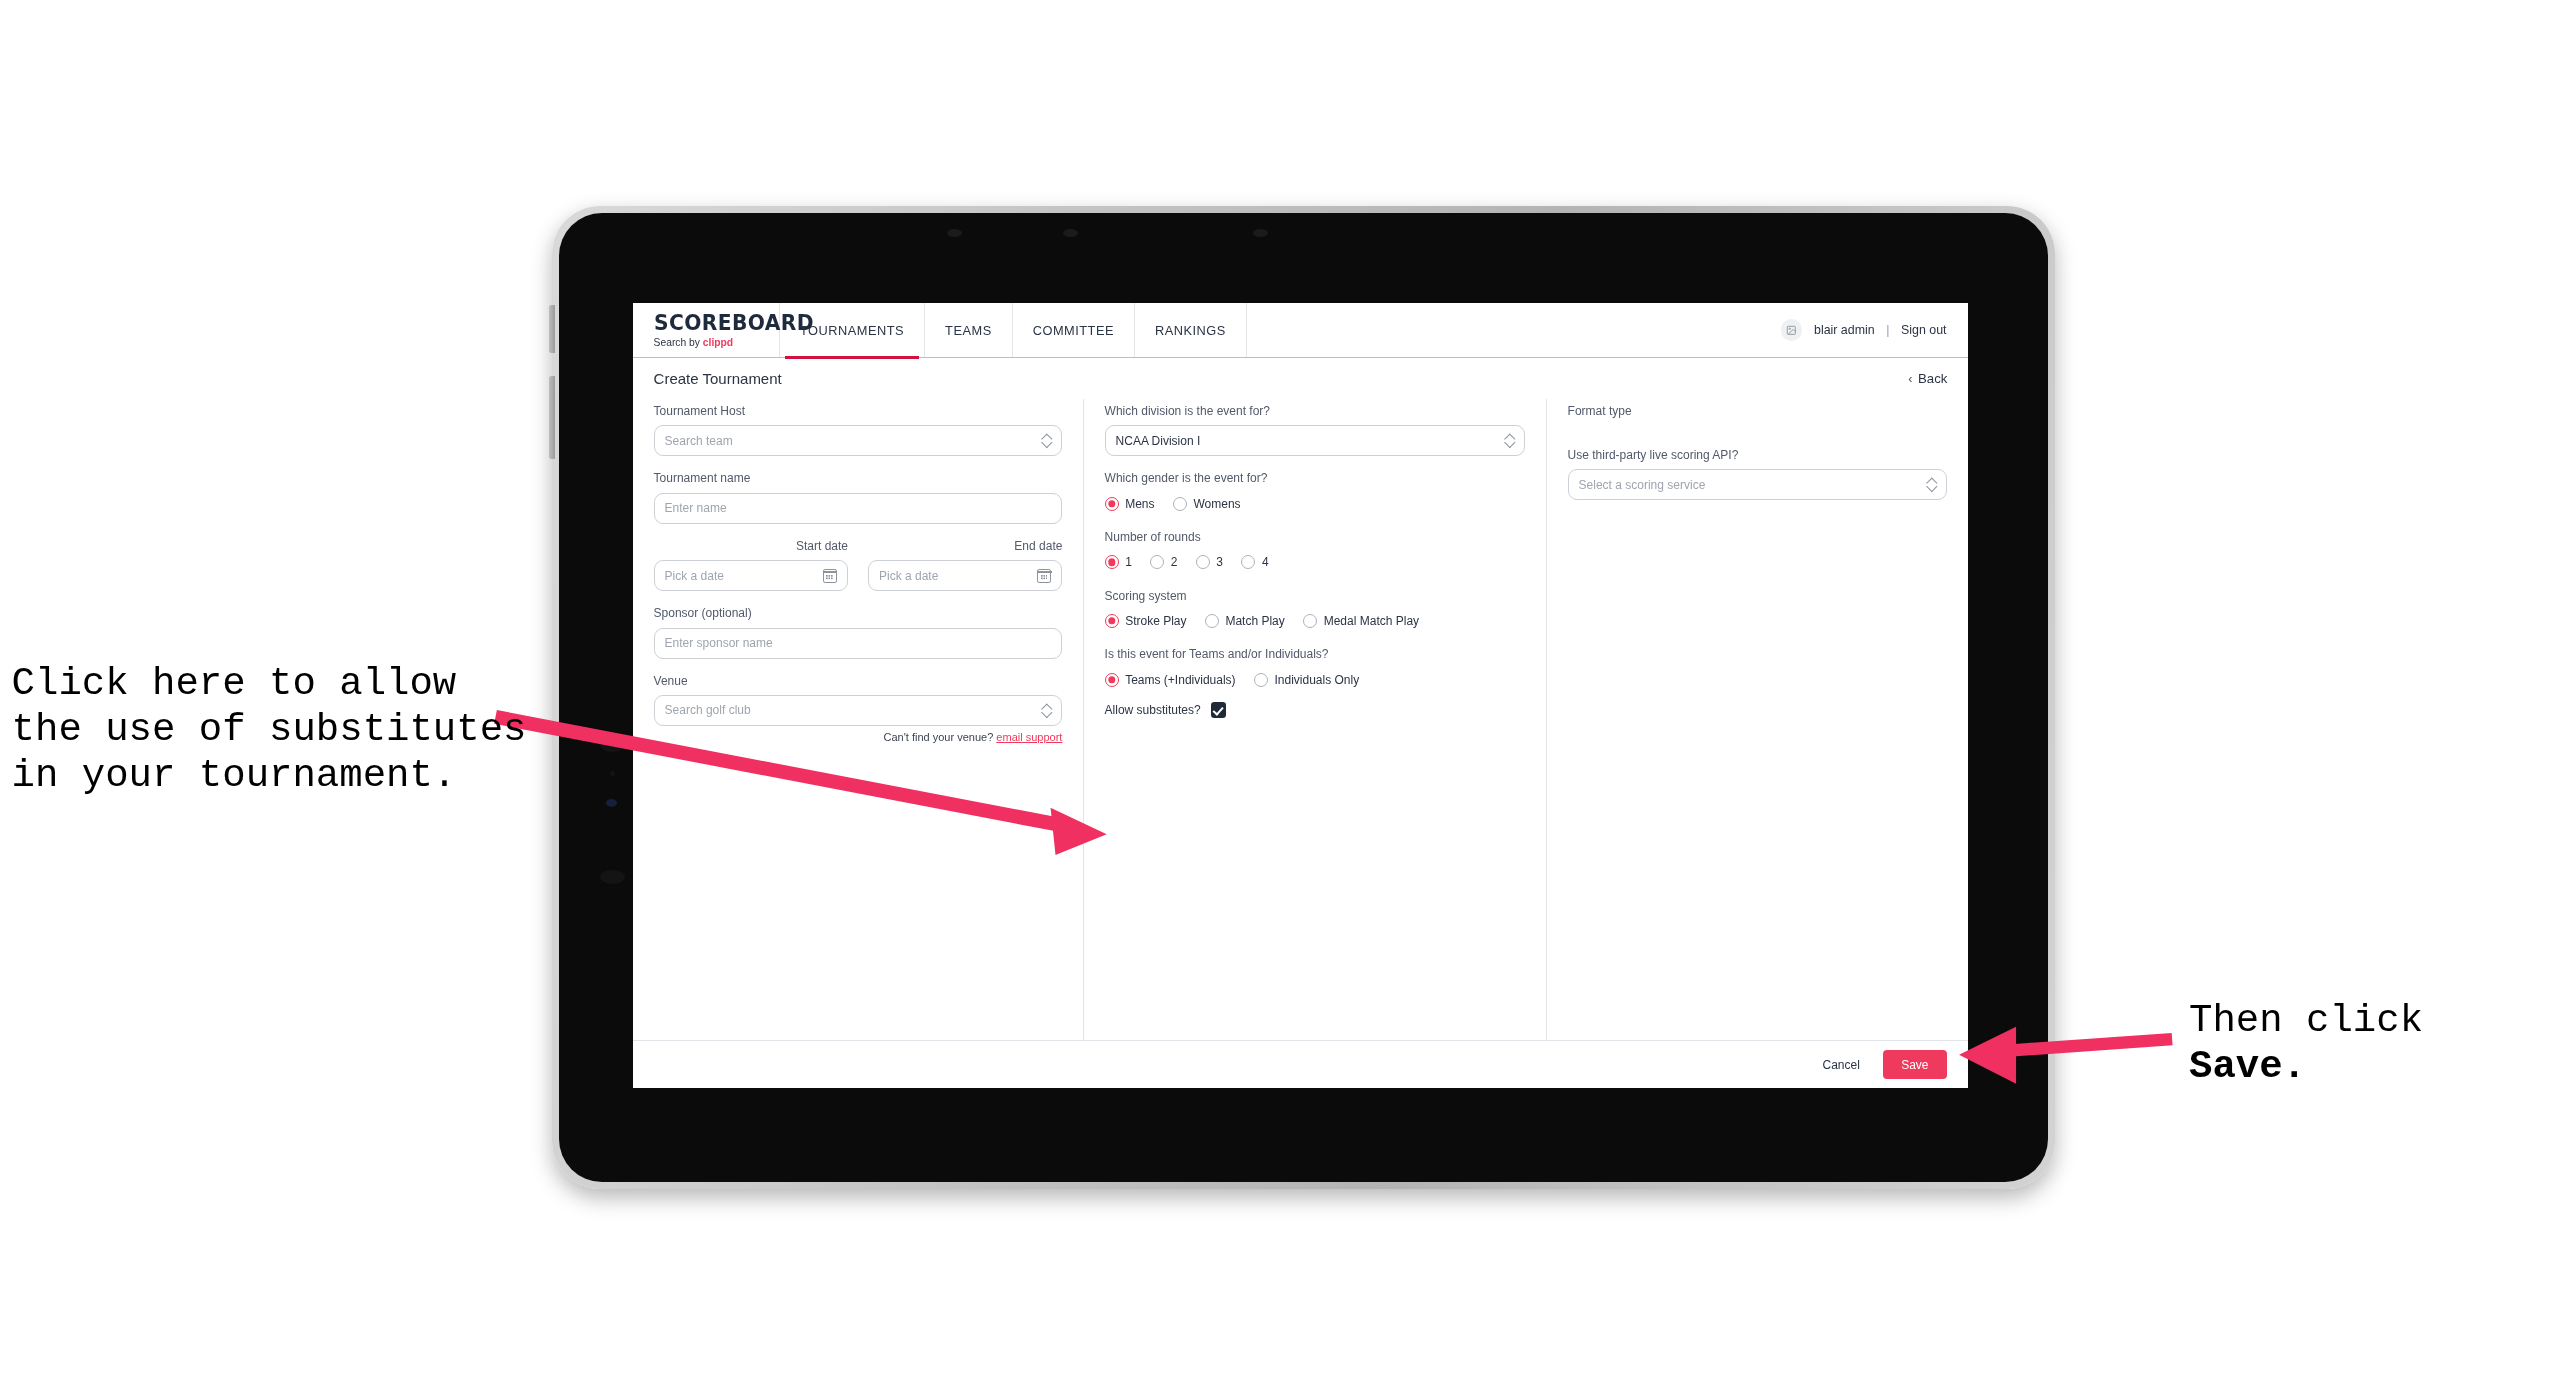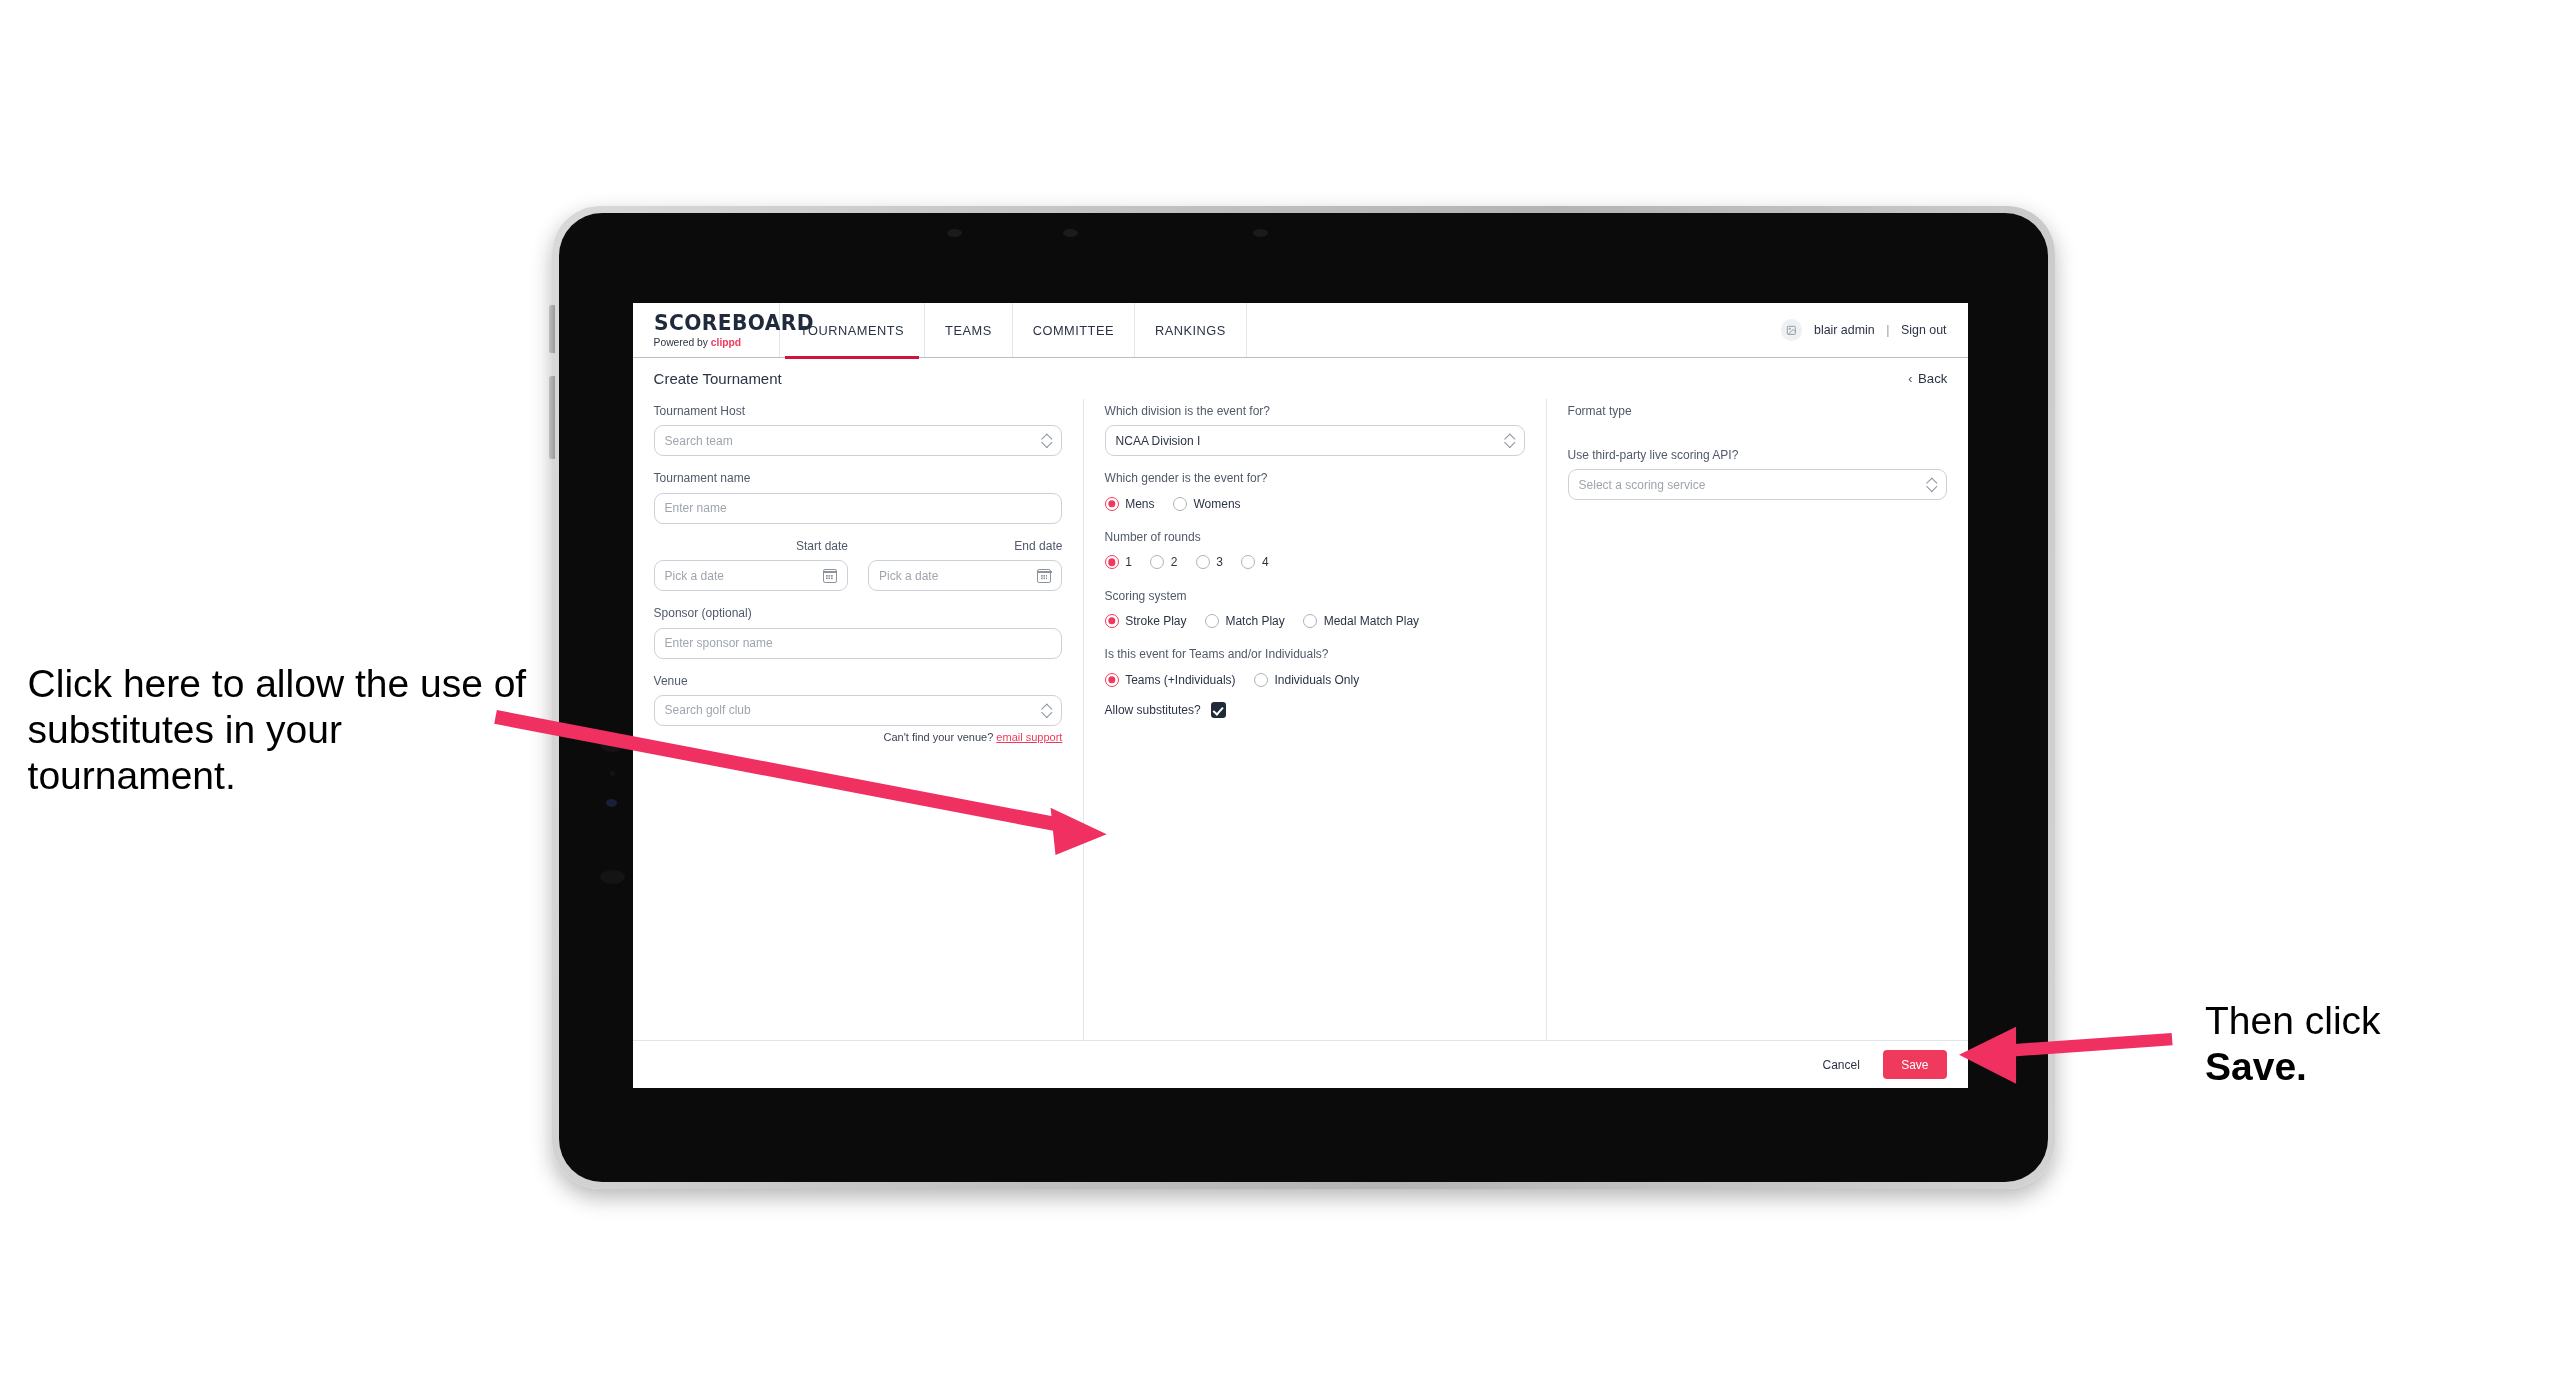--- a/index.html
+++ b/index.html
@@ -244,24 +244,23 @@
     cursor:pointer; padding: 6.6px 8.3px;
   }
   .btn-save {
     font-size: 12px; color:#fff; background:#ef3a5d; border:none;
     border-radius: 4.1px; padding: 7.4px 18px; cursor:pointer;
   }
 
   
   .anno {
     position: absolute;
-    font-family: Liberation Sans, sans-serif;
+    font-family: Liberation Mono, monospace;
     color: #000;
     line-height: 1.18;
-    margin-left: 16px;
   }
   .anno-left {
     left: 11.6px; top: 661px; width: 529px;
     font-size: 39px;
   }
   .anno-right {
     left: 2189px; top: 998px; width: 347px;
     font-size: 39px;
   }
   .anno-right .b { font-weight: 700; }
@@ -284,21 +283,21 @@
       <div class="dot d3"></div>
       <div class="dot d4"></div>
     </div>
   </div>
 
   <div class="app">
 
     <div class="app-header">
       <div class="logo-box">
         <div class="logo-main">SCOREBOARD</div>
-        <div class="logo-sub"><span>Powered by </span><span class="brand">clippd</span></div>
+        <div class="logo-sub"><span>Search by </span><span class="brand">clippd</span></div>
       </div>
       <nav class="nav">
         <div class="nav-item active">
             <span>TOURNAMENTS</span>
           </div>
         <div class="nav-item">
             <span>TEAMS</span>
           </div>
         <div class="nav-item">
             <span>COMMITTEE</span>

